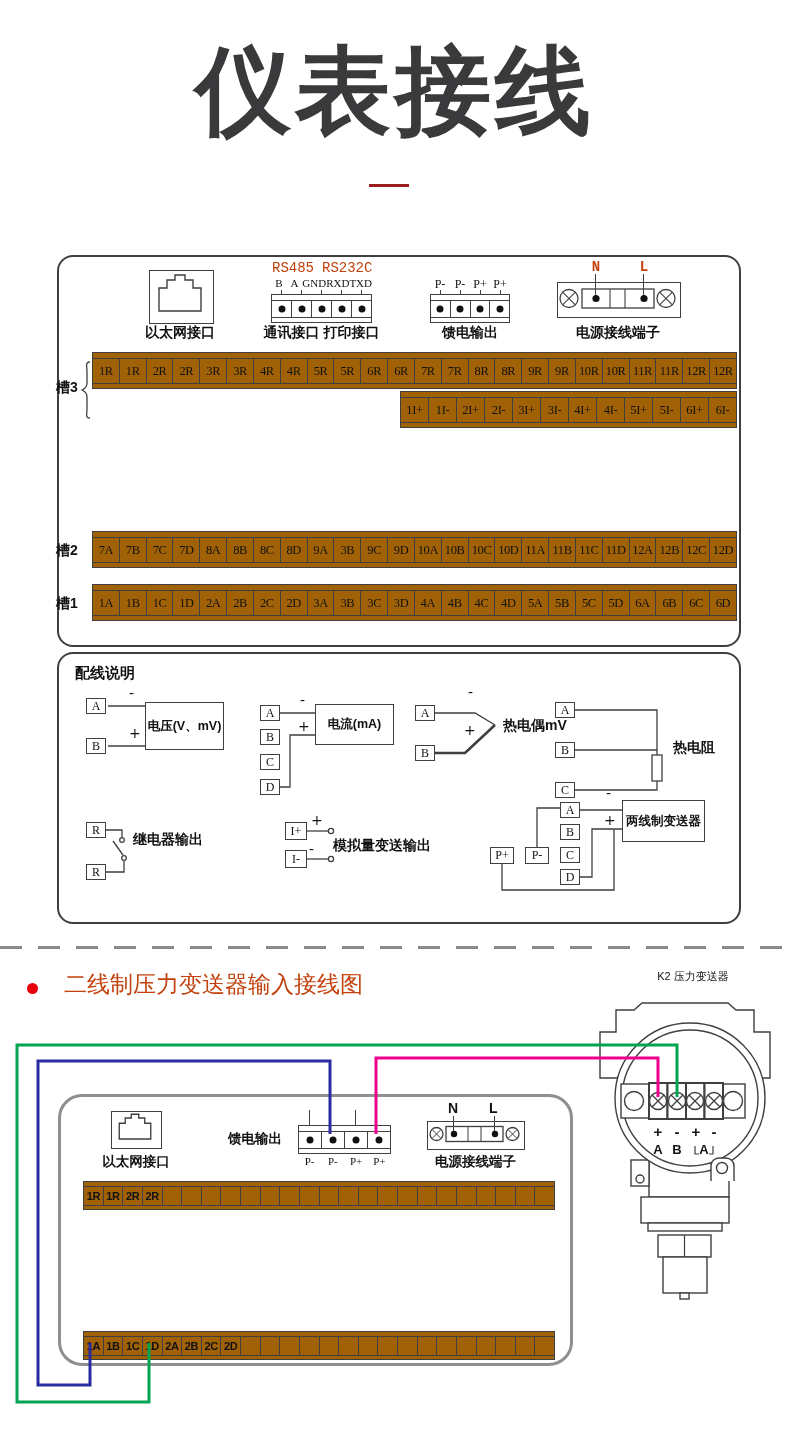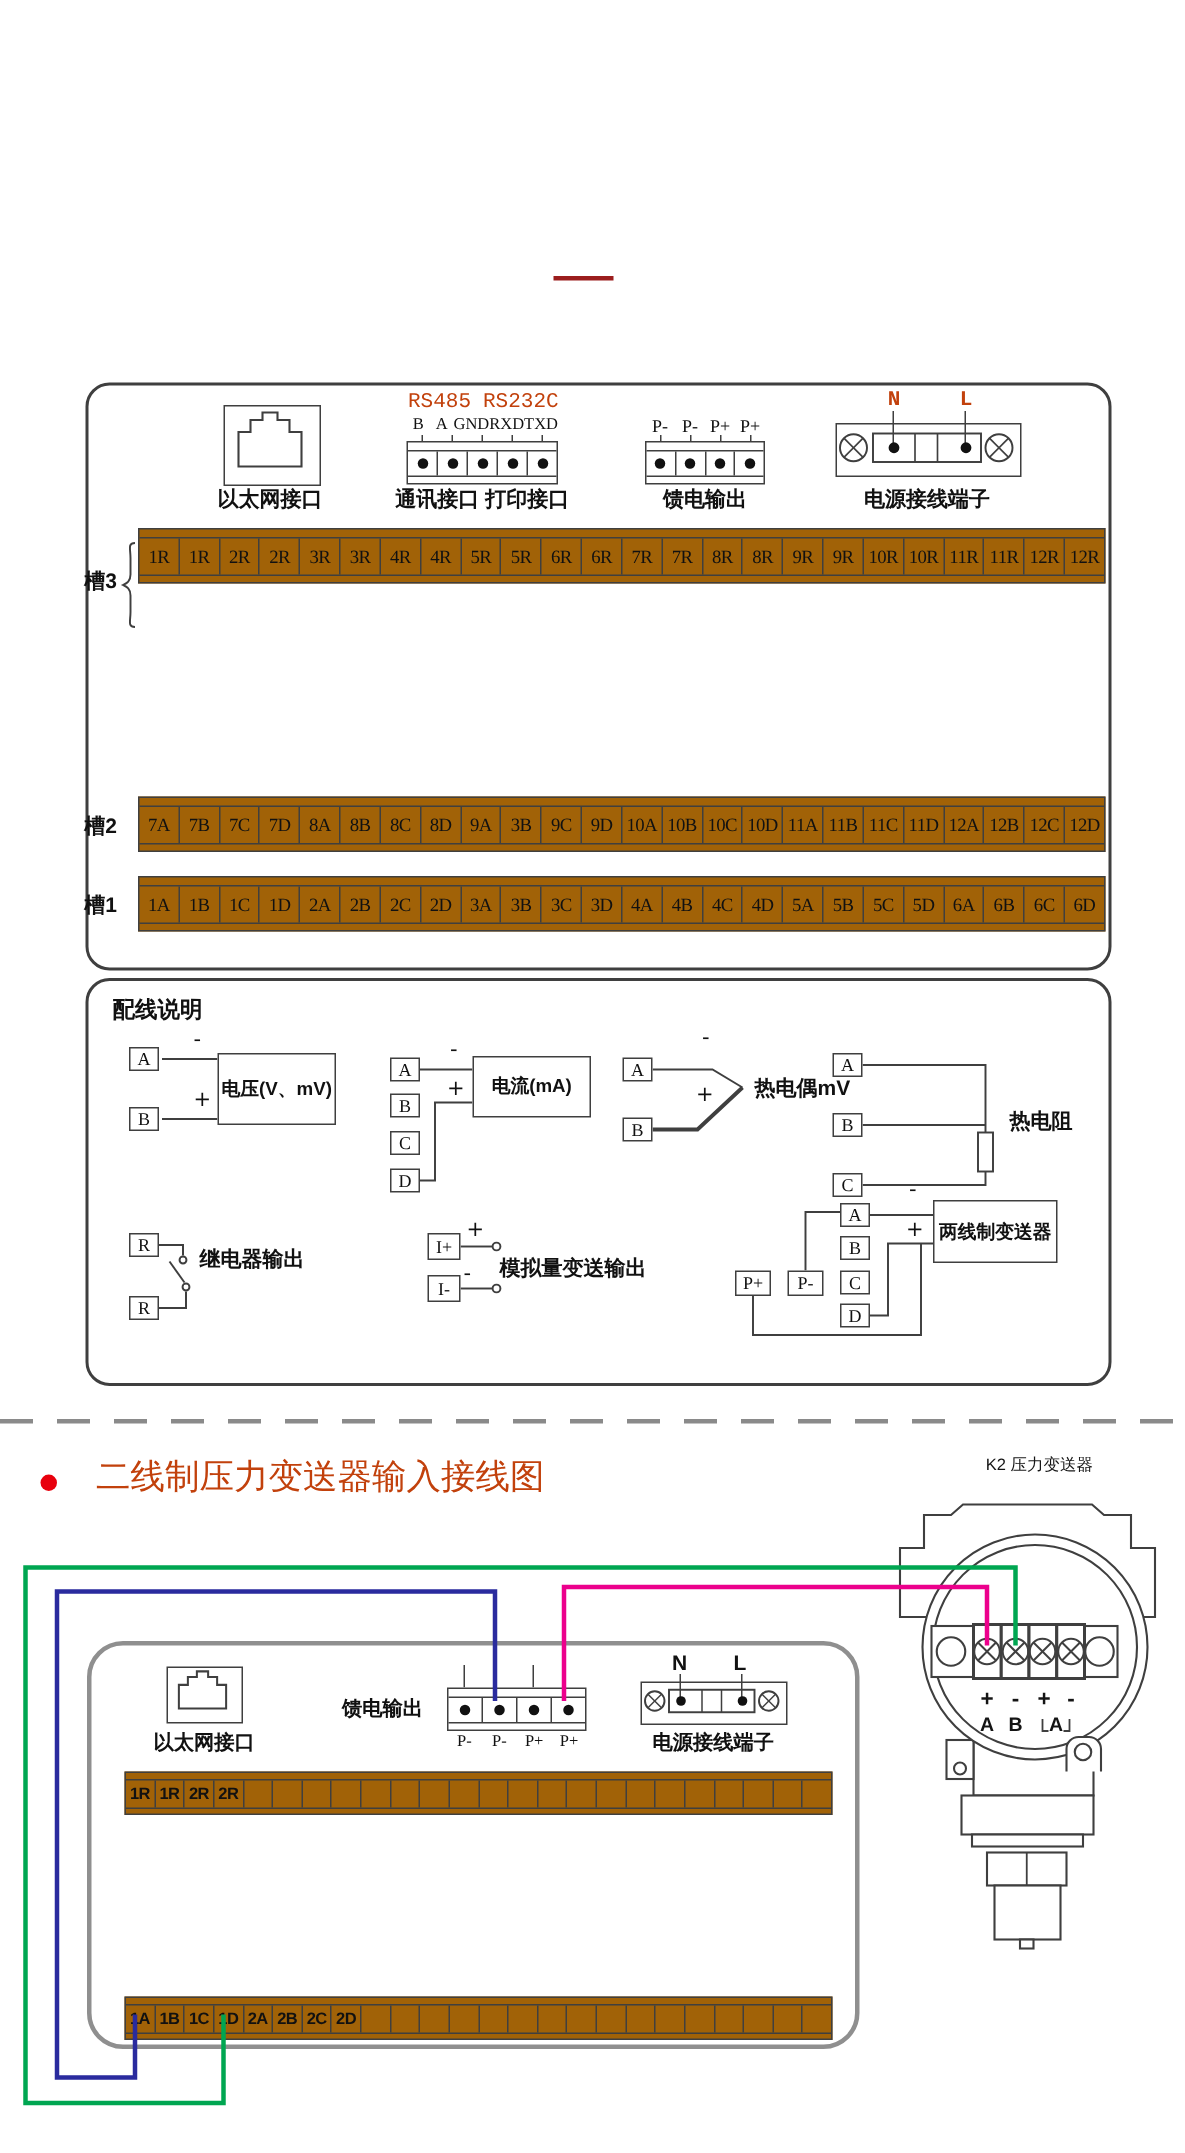--- a/index.html
+++ b/index.html
@@ -58,20 +58,21 @@
   .cap-sm{font-size:13.5px;font-weight:bold;color:#111;text-align:center}
   .nl{position:absolute;font-size:14px;font-weight:bold;color:#111}
   svg{display:block}
   .overlay{pointer-events:none;z-index:5}
 </style>
 </head>
 <body>
 
 <div class="page">
 
+  <div class="abs main-title">仪表接线</div>
   <div class="abs title-underline" style="background:#9b1d1d"></div>
 
   <div class="abs panel" style="left:57px;top:255px;width:680px;height:388px">
 
     <div class="abs" style="left:90px;top:13px;width:63px;height:52px;border:1.4px solid #3f3f3f">
       <svg width="60" height="49" viewBox="0 0 60 49">
         <polygon points="9,40 9,17 17,17 17,9 25,9 25,4 35,4 35,9 43,9 43,17 51,17 51,40" fill="none" stroke="#3f3f3f" stroke-width="1.4"></polygon>
       </svg>
     </div>
     <div class="abs cap" style="left:81px;top:67px;width:80px">以太网接口</div>
@@ -177,20 +178,38 @@
           <div class="tcell">10R</div>
           <div class="tcell">10R</div>
           <div class="tcell">11R</div>
           <div class="tcell">11R</div>
           <div class="tcell">12R</div>
           <div class="tcell">12R</div>
         </div>
       <div class="bar-bot"></div>
     </div>
 
+    <div class="abs strip" style="left:341px;top:134px;width:337px">
+      <div class="bar-top"></div>
+      <div class="cells">
+          <div class="tcell">1I+</div>
+          <div class="tcell">1I-</div>
+          <div class="tcell">2I+</div>
+          <div class="tcell">2I-</div>
+          <div class="tcell">3I+</div>
+          <div class="tcell">3I-</div>
+          <div class="tcell">4I+</div>
+          <div class="tcell">4I-</div>
+          <div class="tcell">5I+</div>
+          <div class="tcell">5I-</div>
+          <div class="tcell">6I+</div>
+          <div class="tcell">6I-</div>
+        </div>
+      <div class="bar-bot"></div>
+    </div>
 
     <div class="abs cap" style="left:-8px;top:285px;width:32px">槽2</div>
     <div class="abs strip" style="left:33px;top:274px;width:645px">
       <div class="bar-top"></div>
       <div class="cells">
           <div class="tcell">7A</div>
           <div class="tcell">7B</div>
           <div class="tcell">7C</div>
           <div class="tcell">7D</div>
           <div class="tcell">8A</div>

